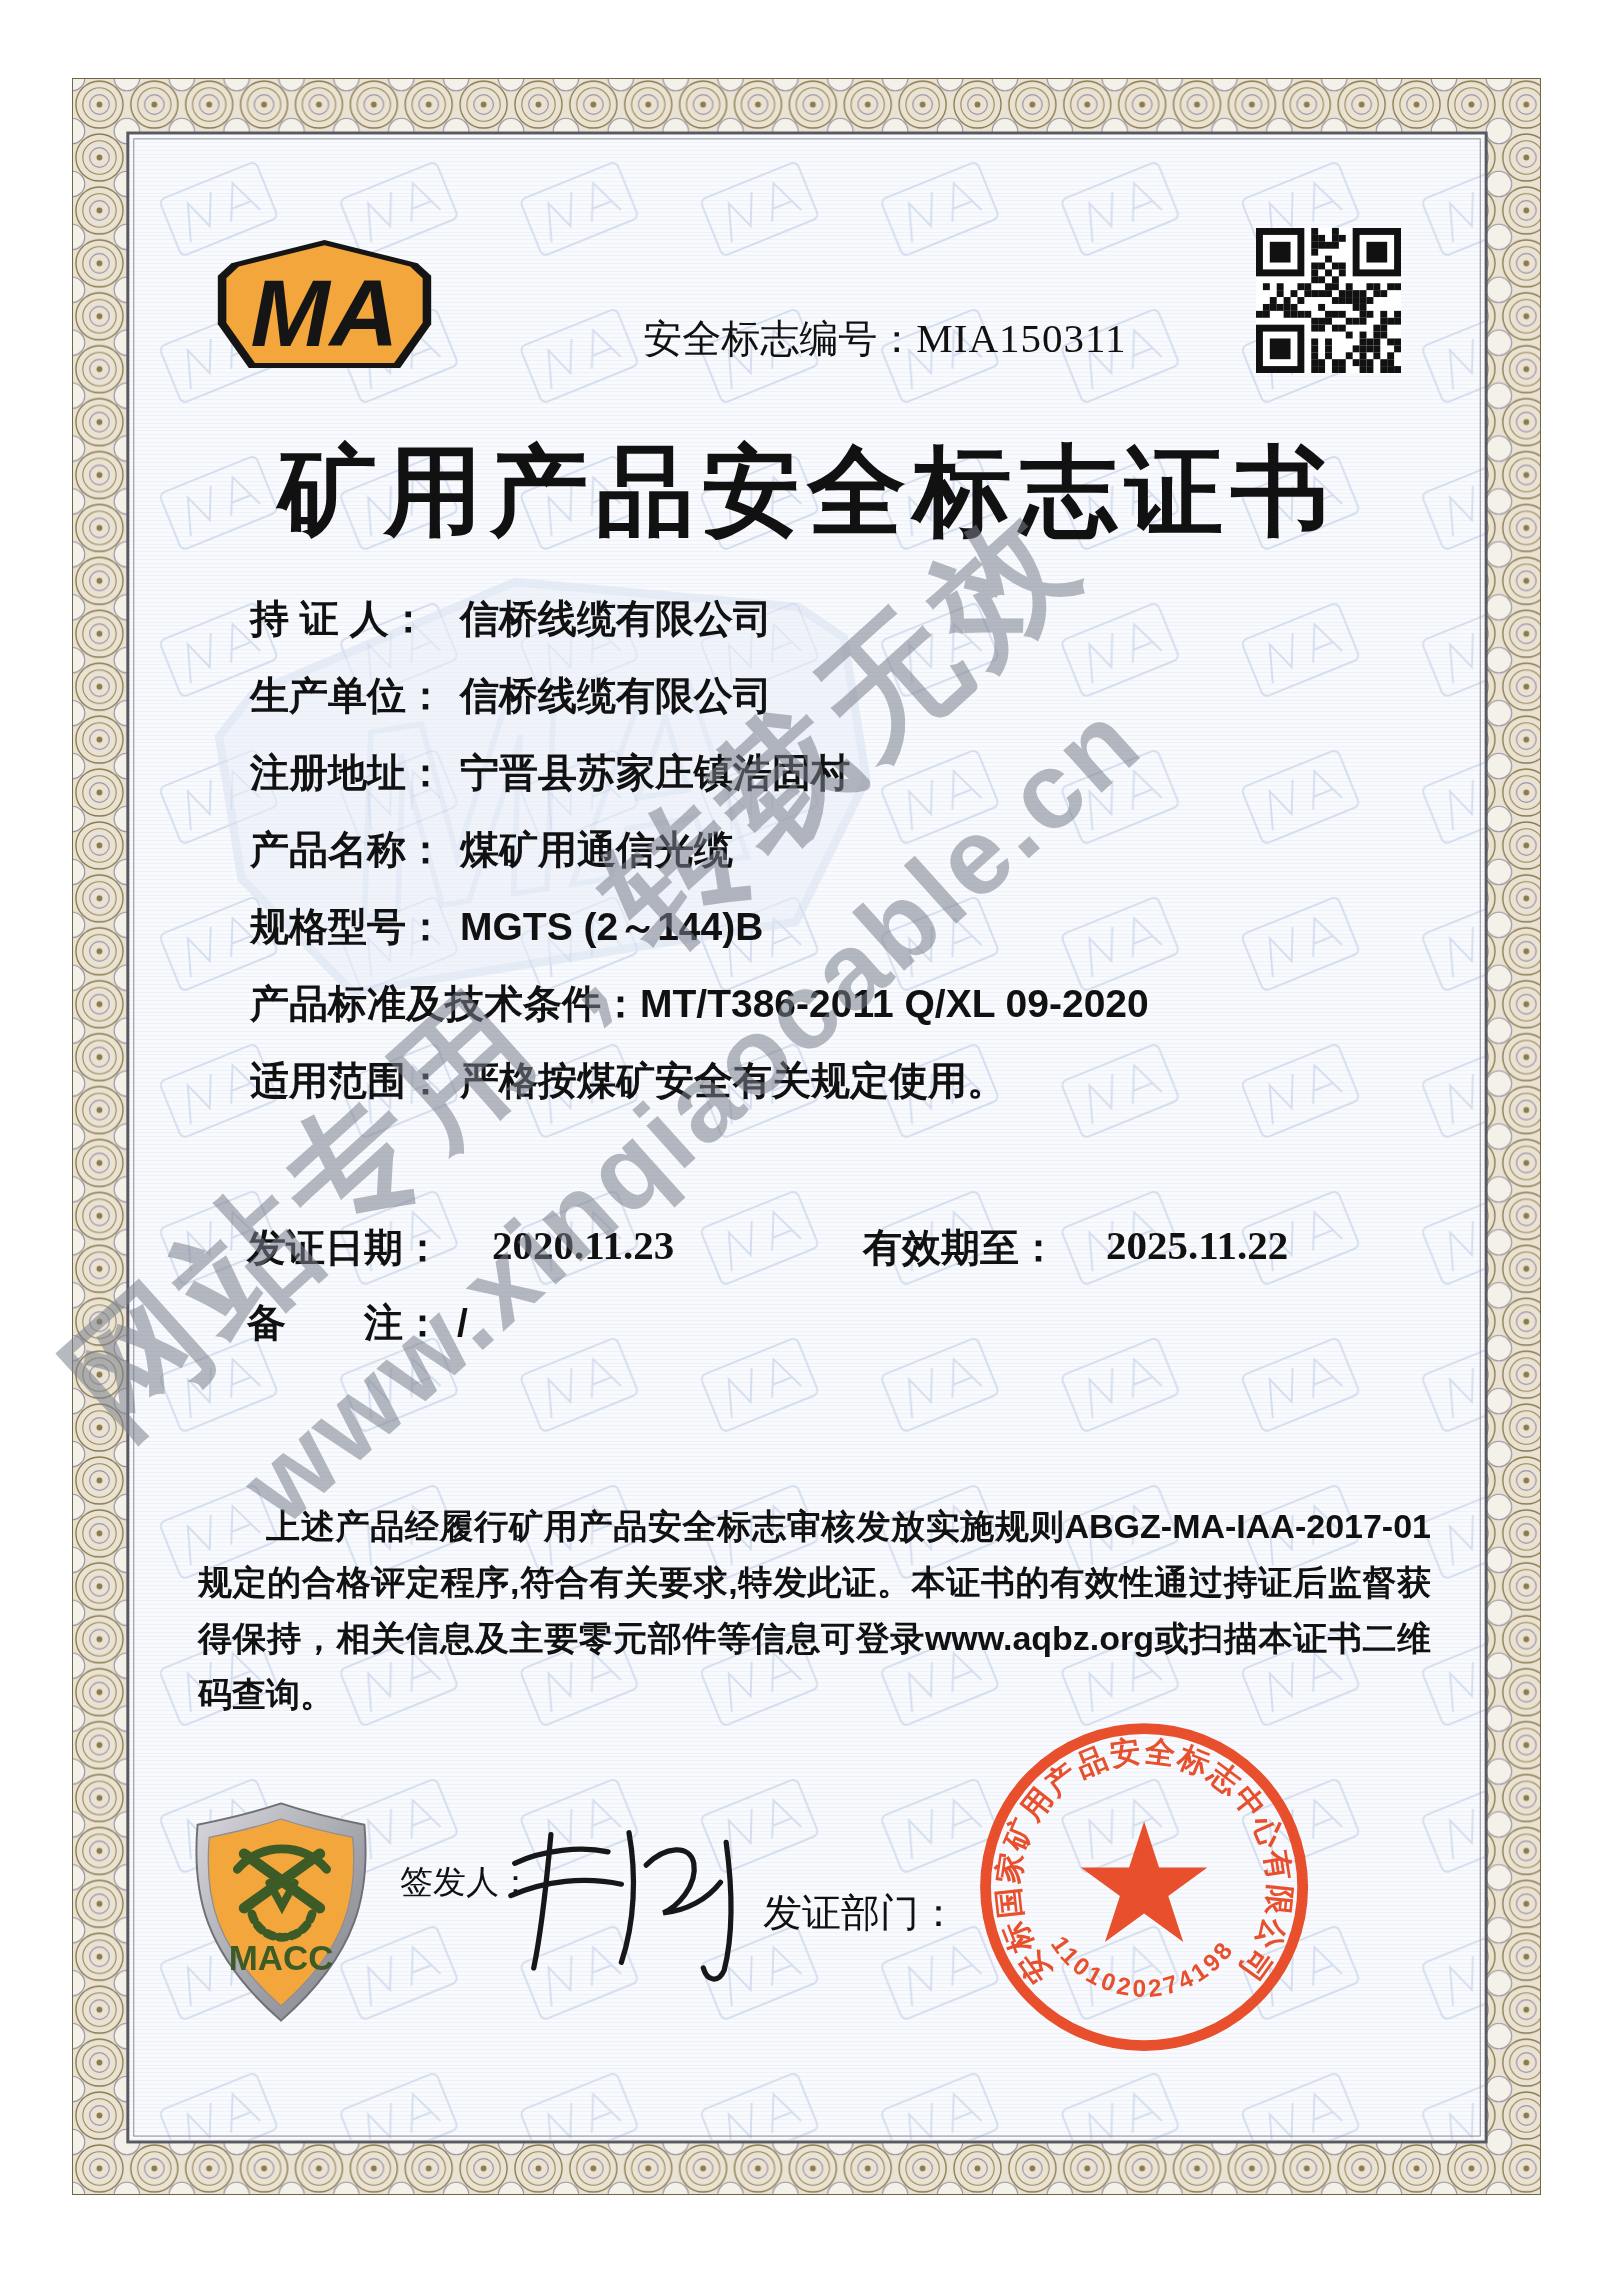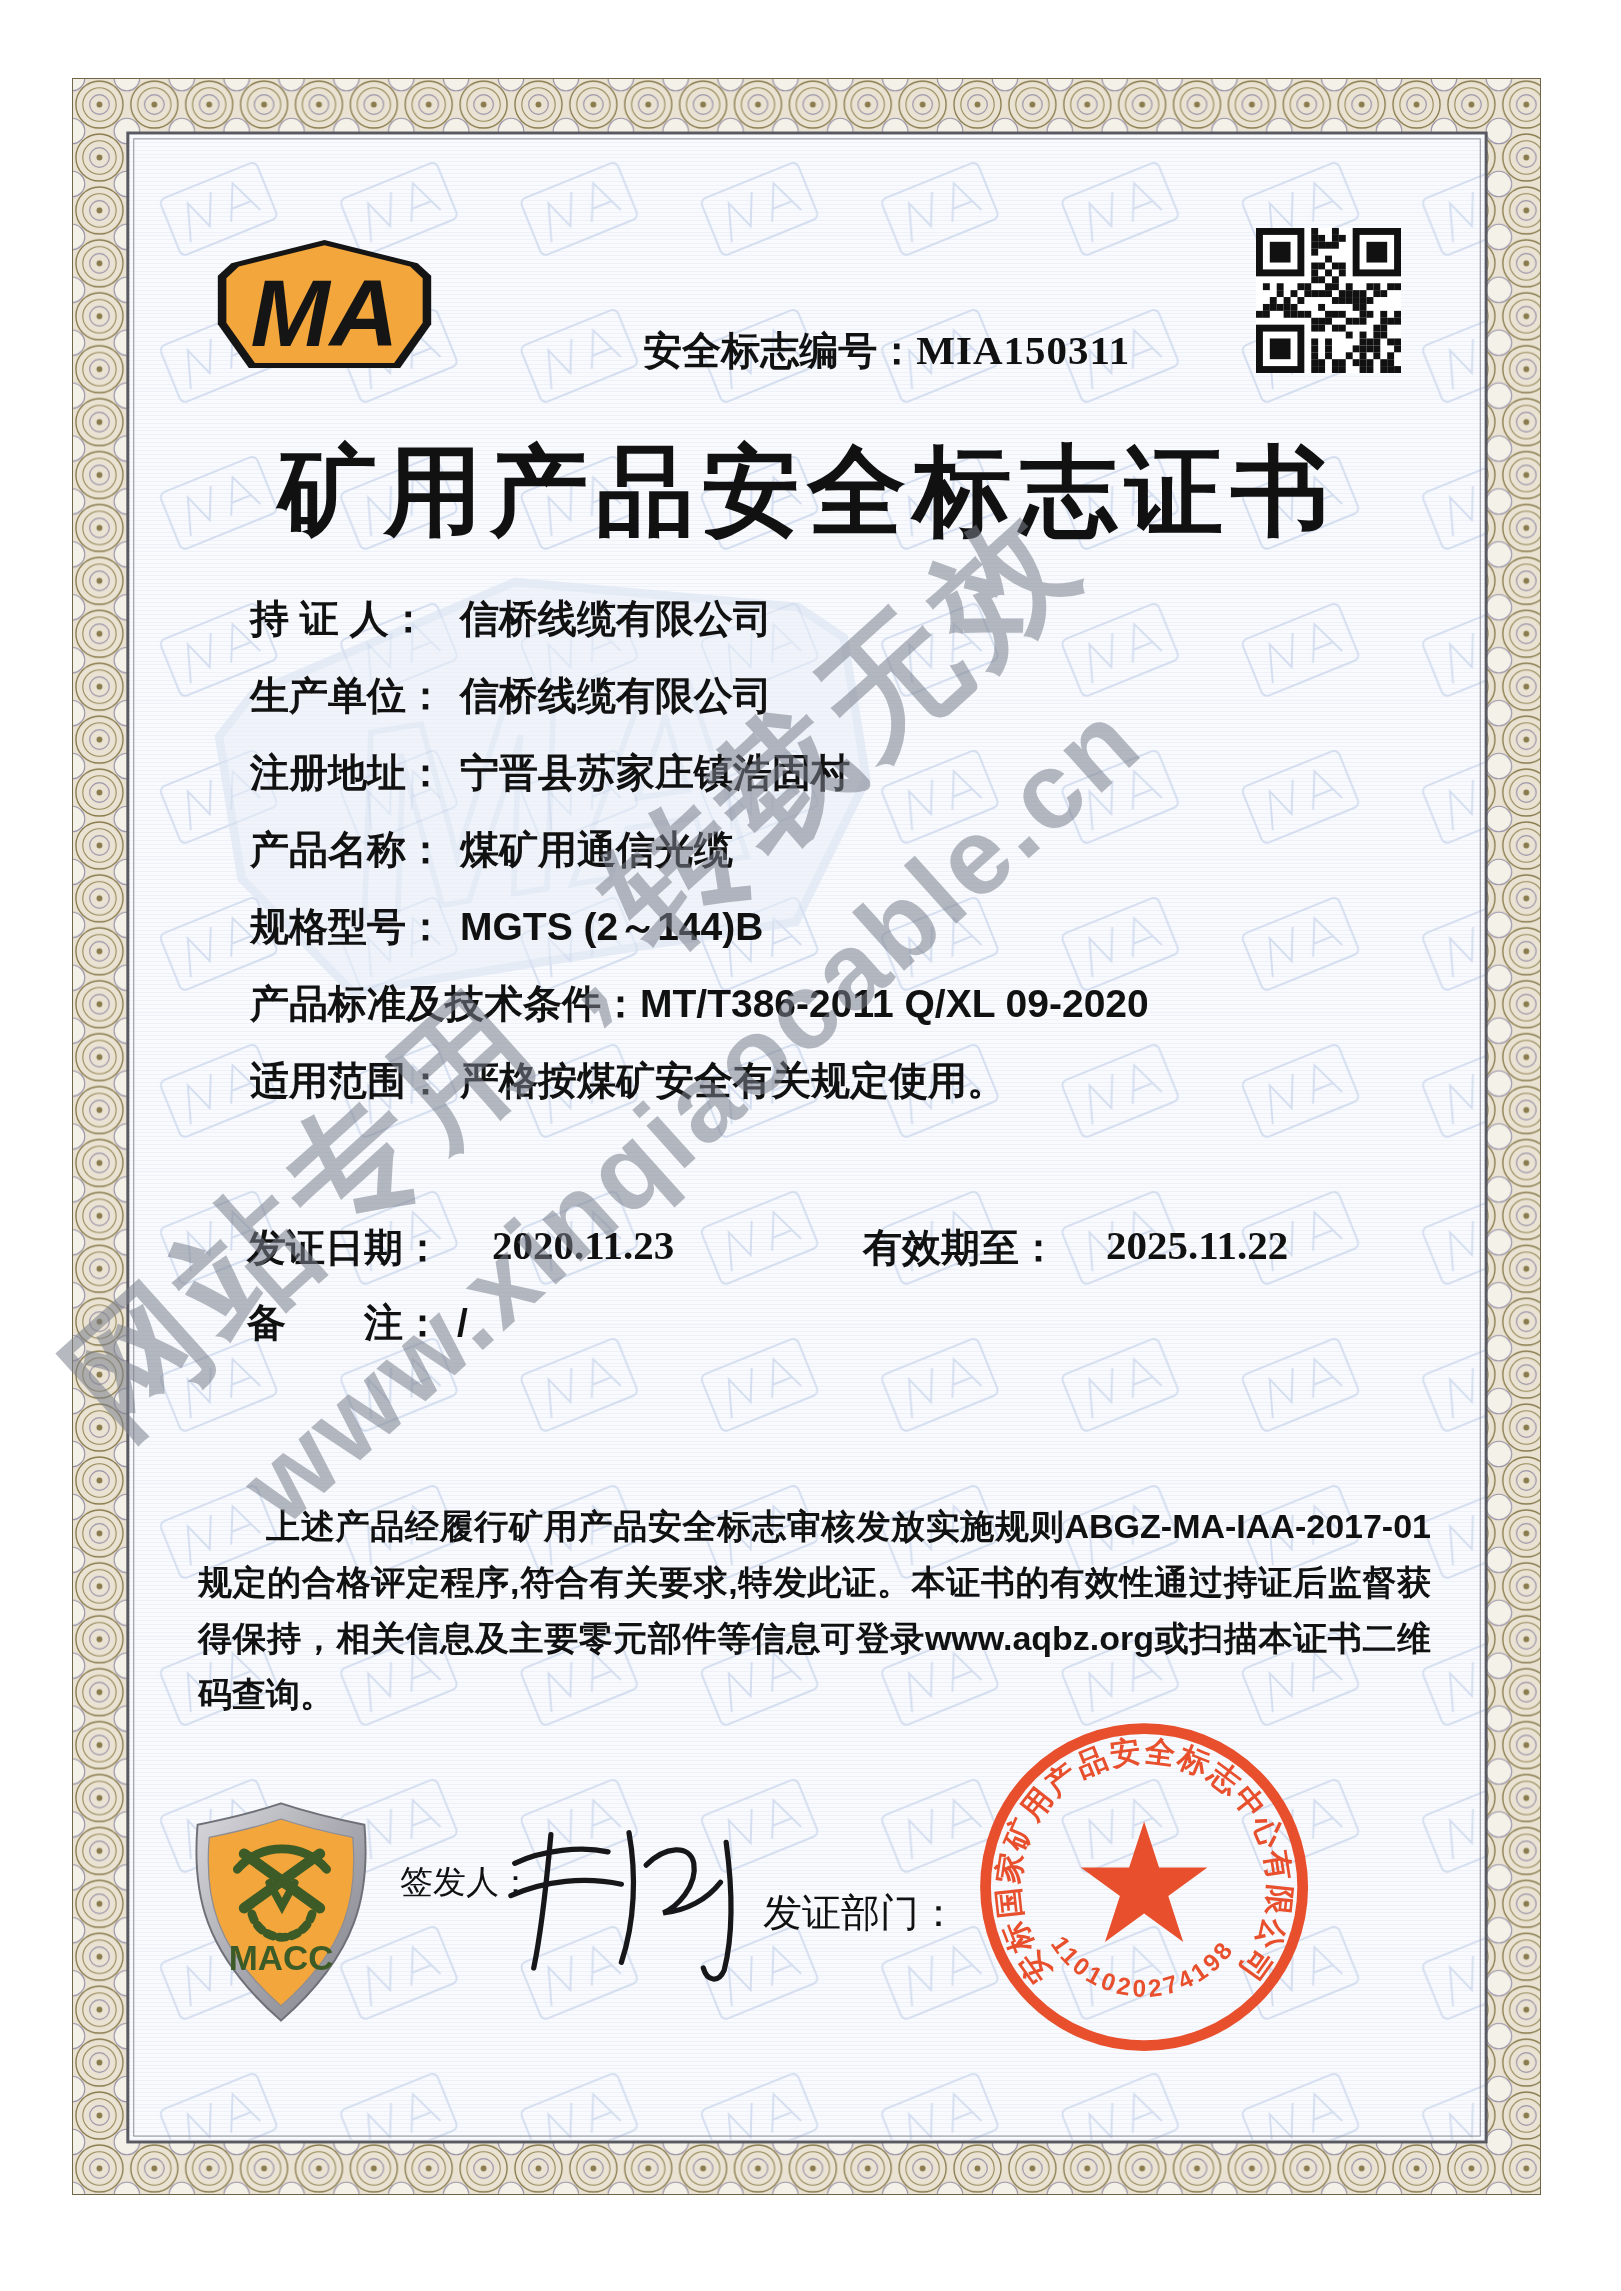--- a/index.html
+++ b/index.html
@@ -3,21 +3,21 @@
 <meta charset="utf-8">
 <style>
   html,body{margin:0;padding:0;background:#ffffff;}
   .page{position:relative;width:1621px;height:2292px;background:#ffffff;overflow:hidden;
         font-family:"Liberation Sans",sans-serif;color:#111;}
   .abs{position:absolute;}
   
   .content-bg{position:absolute;left:129px;top:135px;width:1357px;height:2005px;
     background:repeating-linear-gradient(180deg,#f8fafd 0 2.9px,#eef2f8 2.9px 3.9px);
     overflow:hidden;}
-  .mark-line{position:absolute;left:600px;top:280px;font-size:39px;font-weight:bold;white-space:pre;z-index:10;}
+  .mark-line{position:absolute;left:600px;top:268px;font-size:39px;font-weight:normal;white-space:pre;z-index:10;}
   .mark-line .num{font-family:"Liberation Serif",serif;font-size:41px;letter-spacing:1px;}
   .cert-title{position:absolute;left:129px;top:427px;width:1357px;text-align:center;
     font-size:98px;font-weight:bold;letter-spacing:7.8px;z-index:10;}
   .fields{position:absolute;left:250px;top:592px;z-index:10;}
   .frow{height:77px;font-size:39px;font-weight:bold;}
   .flbl{display:inline-block;min-width:210px;white-space:pre;}
   .fval{white-space:pre;}
   .date-row{position:absolute;top:1221px;left:0;width:100%;z-index:10;font-weight:bold;}
   .date-row .lab{position:absolute;font-size:39px;white-space:pre;}
   .date-row .val{position:absolute;font-family:"Liberation Serif",serif;font-size:41px;}

